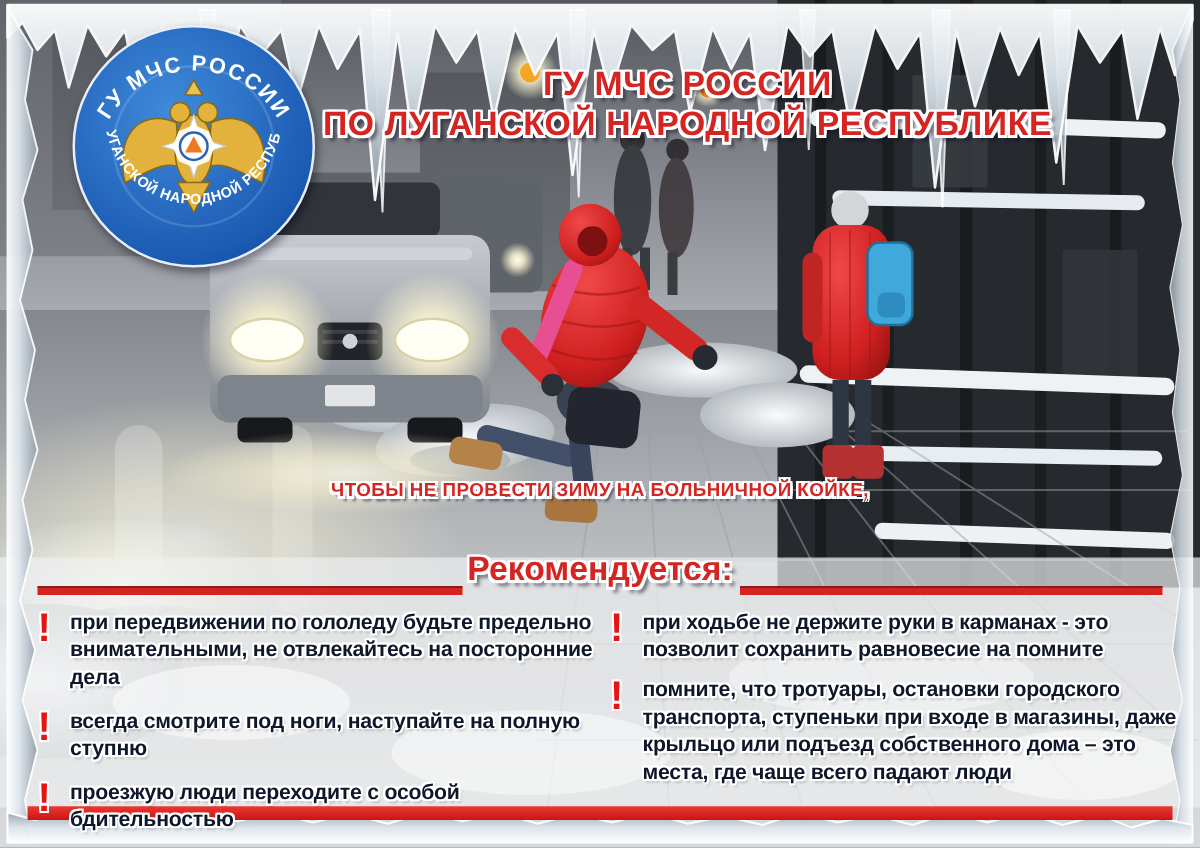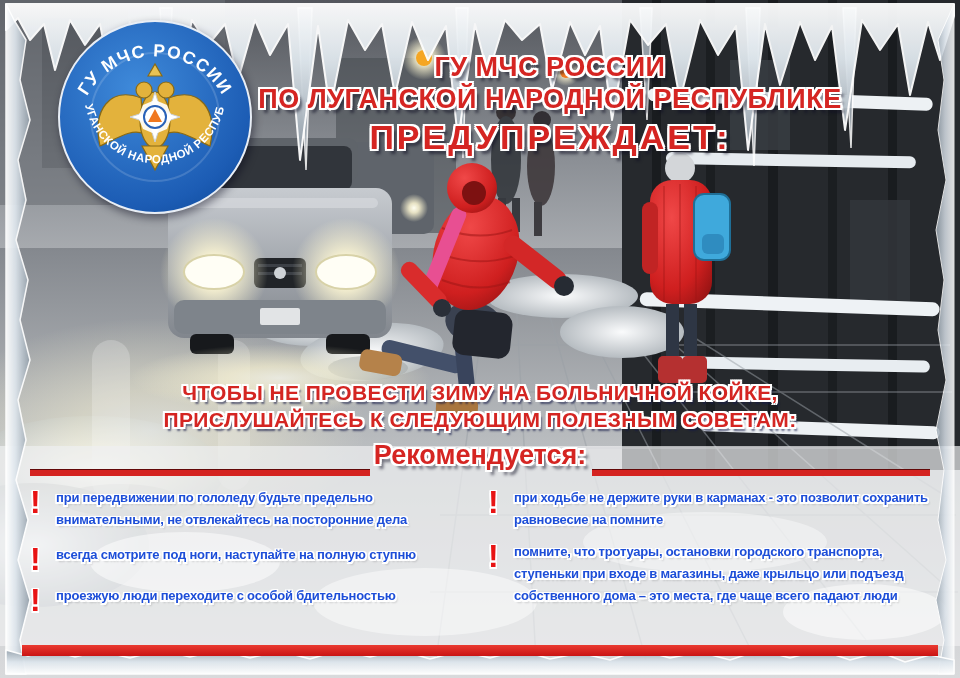--- a/index.html
+++ b/index.html
@@ -9,41 +9,41 @@
   
   .red-outline{color:#d52522;font-weight:bold;text-align:center;
     text-shadow:-2px -2px 0 #fff,0 -2px 0 #fff,2px -2px 0 #fff,-2px 0 0 #fff,
       2px 0 0 #fff,-2px 2px 0 #fff,0 2px 0 #fff,2px 2px 0 #fff,
       4px 5px 3px rgba(15,15,35,.55);}
   .title-block{left:150px;right:10px;top:52px;z-index:6;text-align:center;}
   .title-l1{font-size:27px;line-height:31px;letter-spacing:.5px;}
   .title-l2{font-size:27px;line-height:32px;letter-spacing:.5px;}
   .title-l3{font-size:34px;line-height:40px;letter-spacing:3px;margin-top:2px;}
   .subtitle-block{left:10px;right:10px;top:379px;z-index:6;text-align:center;}
-  .sub-line{font-size:21px;line-height:27px;color:#d42522;font-weight:bold;
+  .sub-line{font-size:15px;line-height:27px;color:#d42522;font-weight:bold;
     letter-spacing:.4px;
     text-shadow:-2px -2px 0 #fff,0 -2px 0 #fff,2px -2px 0 #fff,-2px 0 0 #fff,
       2px 0 0 #fff,-2px 2px 0 #fff,0 2px 0 #fff,2px 2px 0 #fff,
       3px 4px 2px rgba(20,25,70,.65);}
   .divider-heading{left:0;right:0;top:440px;z-index:6;font-size:27px;}
   .rule{position:absolute;top:469px;height:6px;background:#d42320;
     border-top:1px solid rgba(60,0,0,.75);z-index:5;}
   .rule.left{left:30px;width:340px;}
   .rule.right{left:592px;width:338px;}
   
   .cols{left:30px;right:18px;top:487px;z-index:6;display:flex;gap:14px;}
   .col{display:flex;flex-direction:column;}
   .col.left{width:444px;flex:none;}
   .col.right{flex:1;}
   .item{display:flex;gap:10px;align-items:flex-start;}
   .item .mark{flex:none;width:16px;color:#e81414;font-size:32px;font-weight:bold;
     line-height:26px;margin-top:2px;
     text-shadow:-1.5px -1.5px 0 #fff,1.5px -1.5px 0 #fff,-1.5px 1.5px 0 #fff,
       1.5px 1.5px 0 #fff,0 -1.5px 0 #fff,0 1.5px 0 #fff,-1.5px 0 0 #fff,1.5px 0 0 #fff;}
-  .item .txt{font-size:13px;line-height:22px;font-weight:bold;color:#1d4ed8;
+  .item .txt{font-size:17px;line-height:22px;font-weight:bold;color:#0f172a;
     letter-spacing:-.2px;
     text-shadow:-1.5px -1.5px 0 #fff,1.5px -1.5px 0 #fff,-1.5px 1.5px 0 #fff,
       1.5px 1.5px 0 #fff,0 -1.5px 0 #fff,0 1.5px 0 #fff,-1.5px 0 0 #fff,1.5px 0 0 #fff,
       2px 3px 2px rgba(0,0,0,.18);}
   .col.left .item{margin-bottom:13px;}
   .col.right .item{margin-bottom:10px;}
   
   .bottom-bar{left:22px;right:22px;top:645px;height:11px;z-index:4;
     background:linear-gradient(#ea3a30,#c91414);}
   .scene,.frame{left:0;top:0;}
@@ -303,26 +303,24 @@
       <textPath href="#arcTop" startOffset="50%" text-anchor="middle">ГУ МЧС РОССИИ</textPath>
     </text>
     <text font-family="Liberation Sans, sans-serif" font-size="11.5" font-weight="bold" fill="#ffffff" letter-spacing=".5">
       <textPath href="#arcBot" startOffset="50%" text-anchor="middle">ПО ЛУГАНСКОЙ НАРОДНОЙ РЕСПУБЛИКЕ</textPath>
     </text>
   </svg>
 
   <div class="layer title-block">
     <div class="red-outline title-l1">ГУ МЧС РОССИИ</div>
     <div class="red-outline title-l2">ПО  ЛУГАНСКОЙ НАРОДНОЙ РЕСПУБЛИКЕ</div>
-    <div class="red-outline title-l3">ПРЕДУПРЕЖДАЕТ:</div>
   </div>
 
   <div class="layer subtitle-block">
     <div class="sub-line">ЧТОБЫ  НЕ  ПРОВЕСТИ  ЗИМУ  НА  БОЛЬНИЧНОЙ  КОЙКЕ,</div>
-    <div class="sub-line">ПРИСЛУШАЙТЕСЬ К СЛЕДУЮЩИМ ПОЛЕЗНЫМ СОВЕТАМ:</div>
   </div>
 
   <div class="rule left"></div>
   <div class="layer red-outline divider-heading">Рекомендуется:</div>
   <div class="rule right"></div>
 
   <div class="layer cols">
     <div class="col left">
       <div class="item">
         <span class="mark">!</span>

